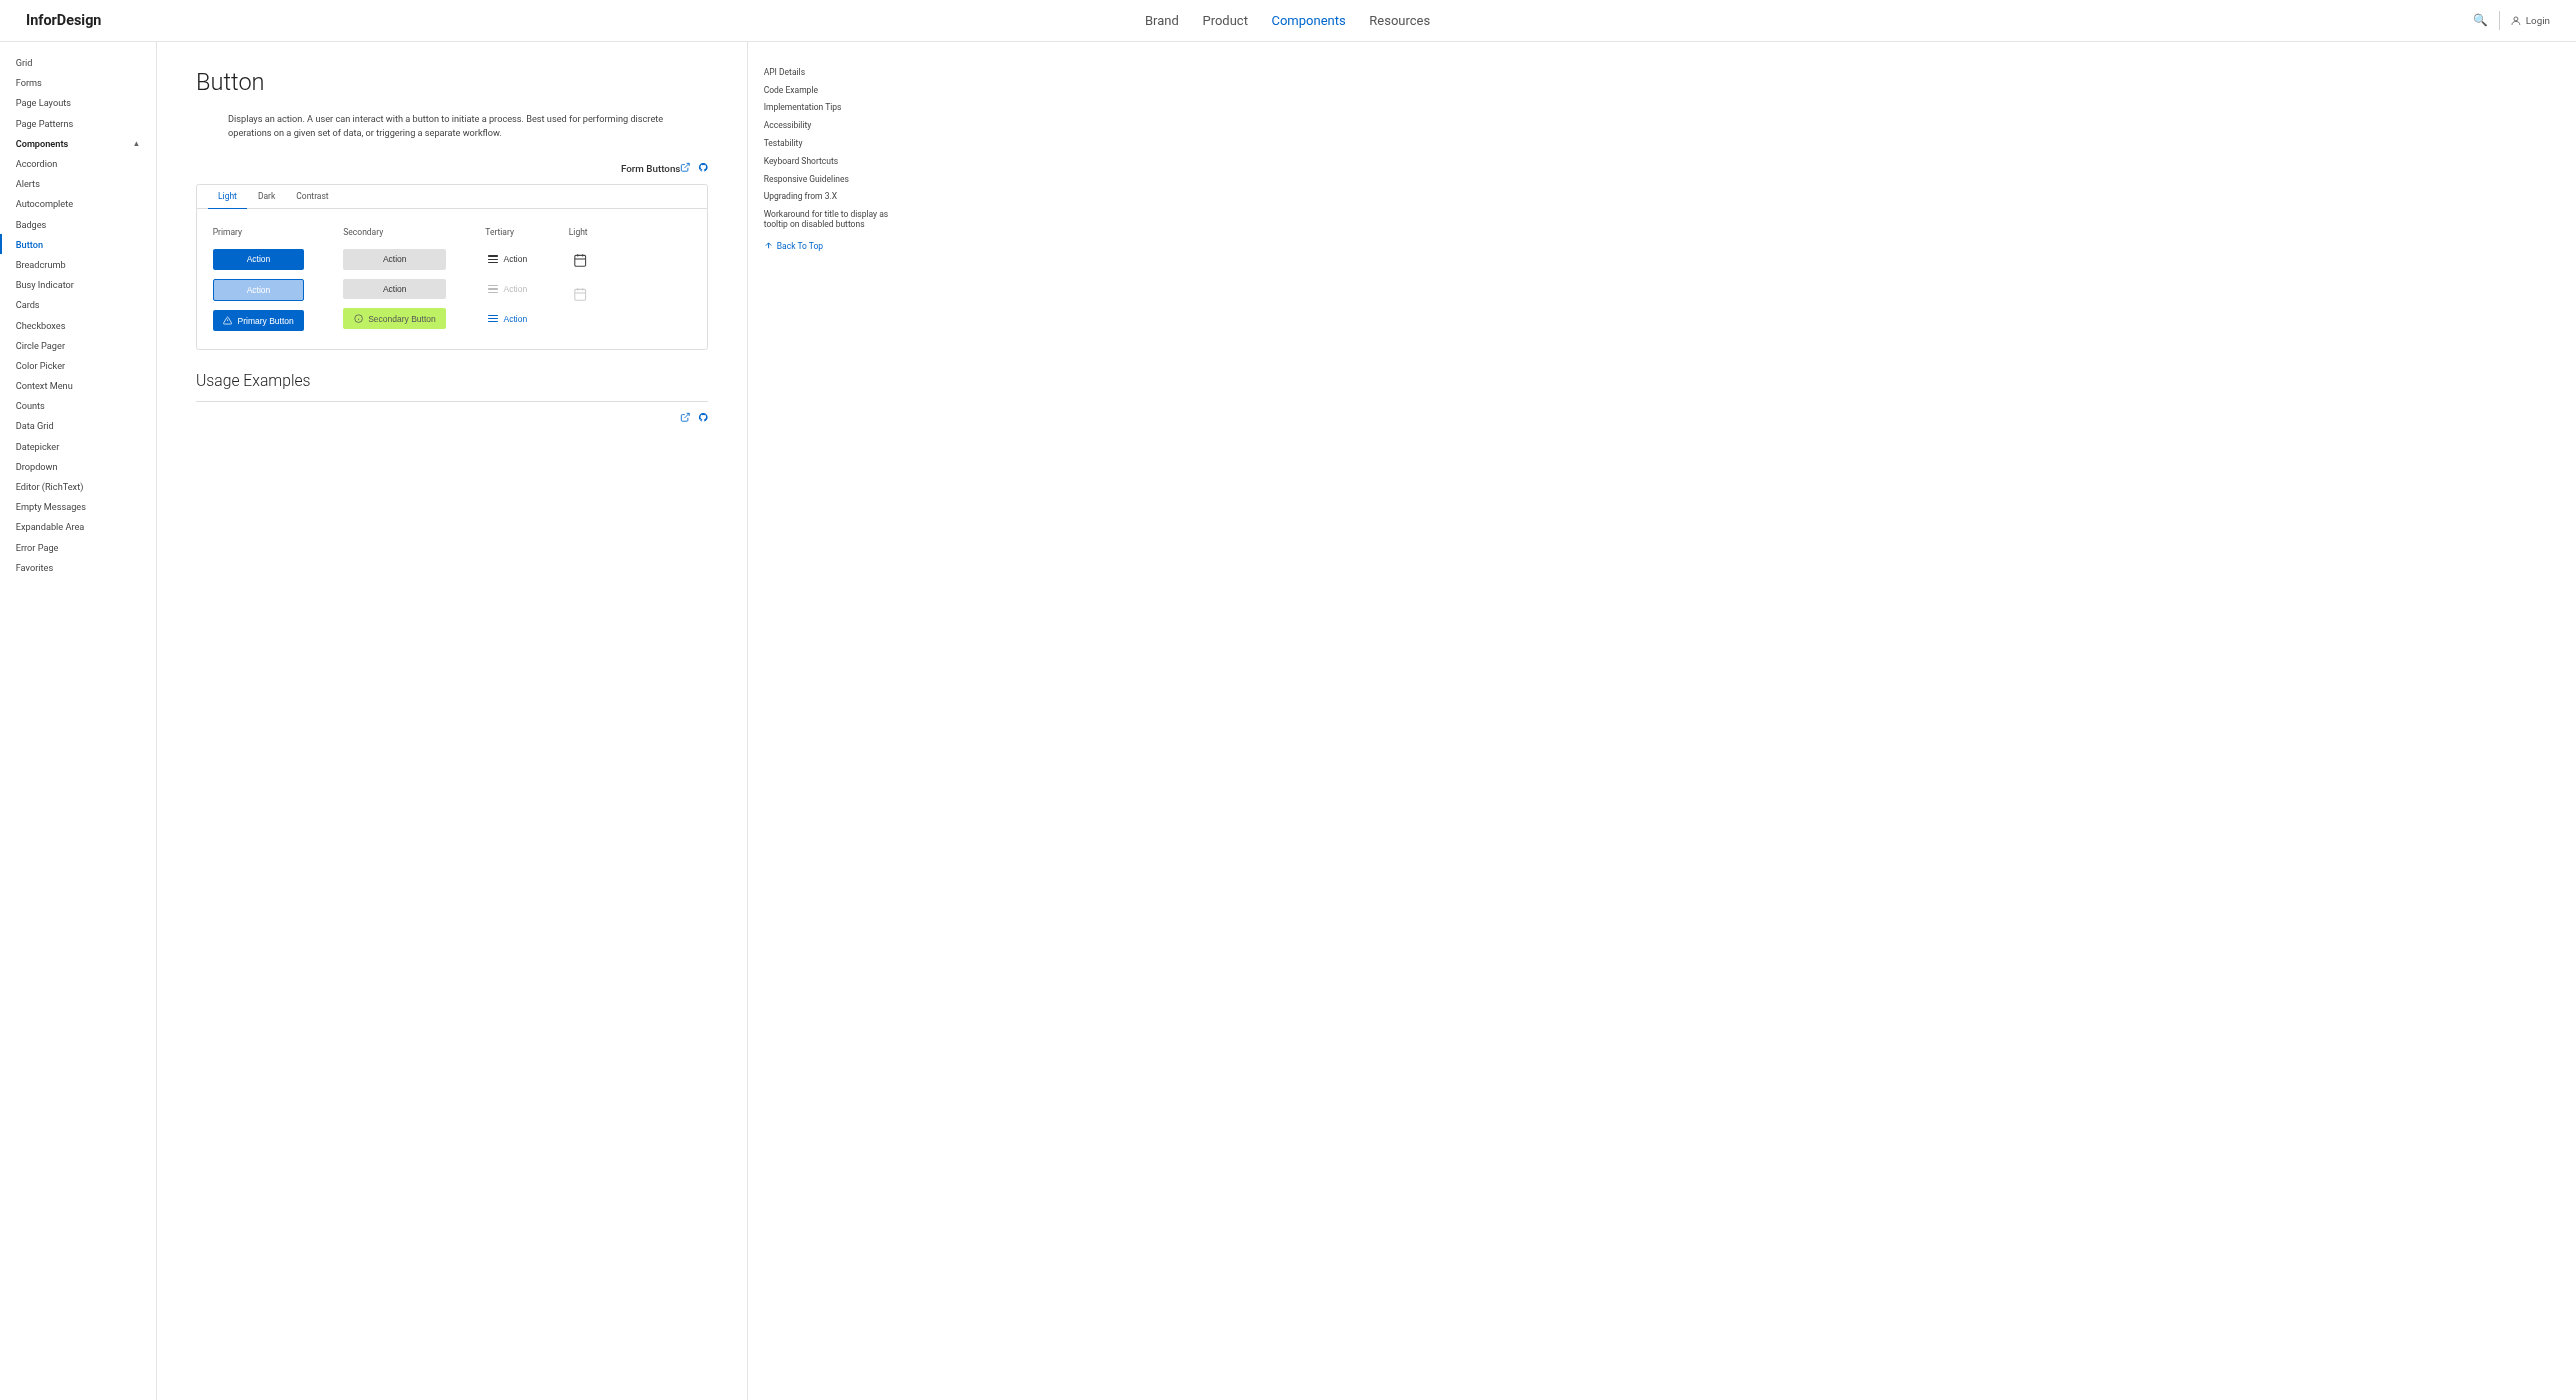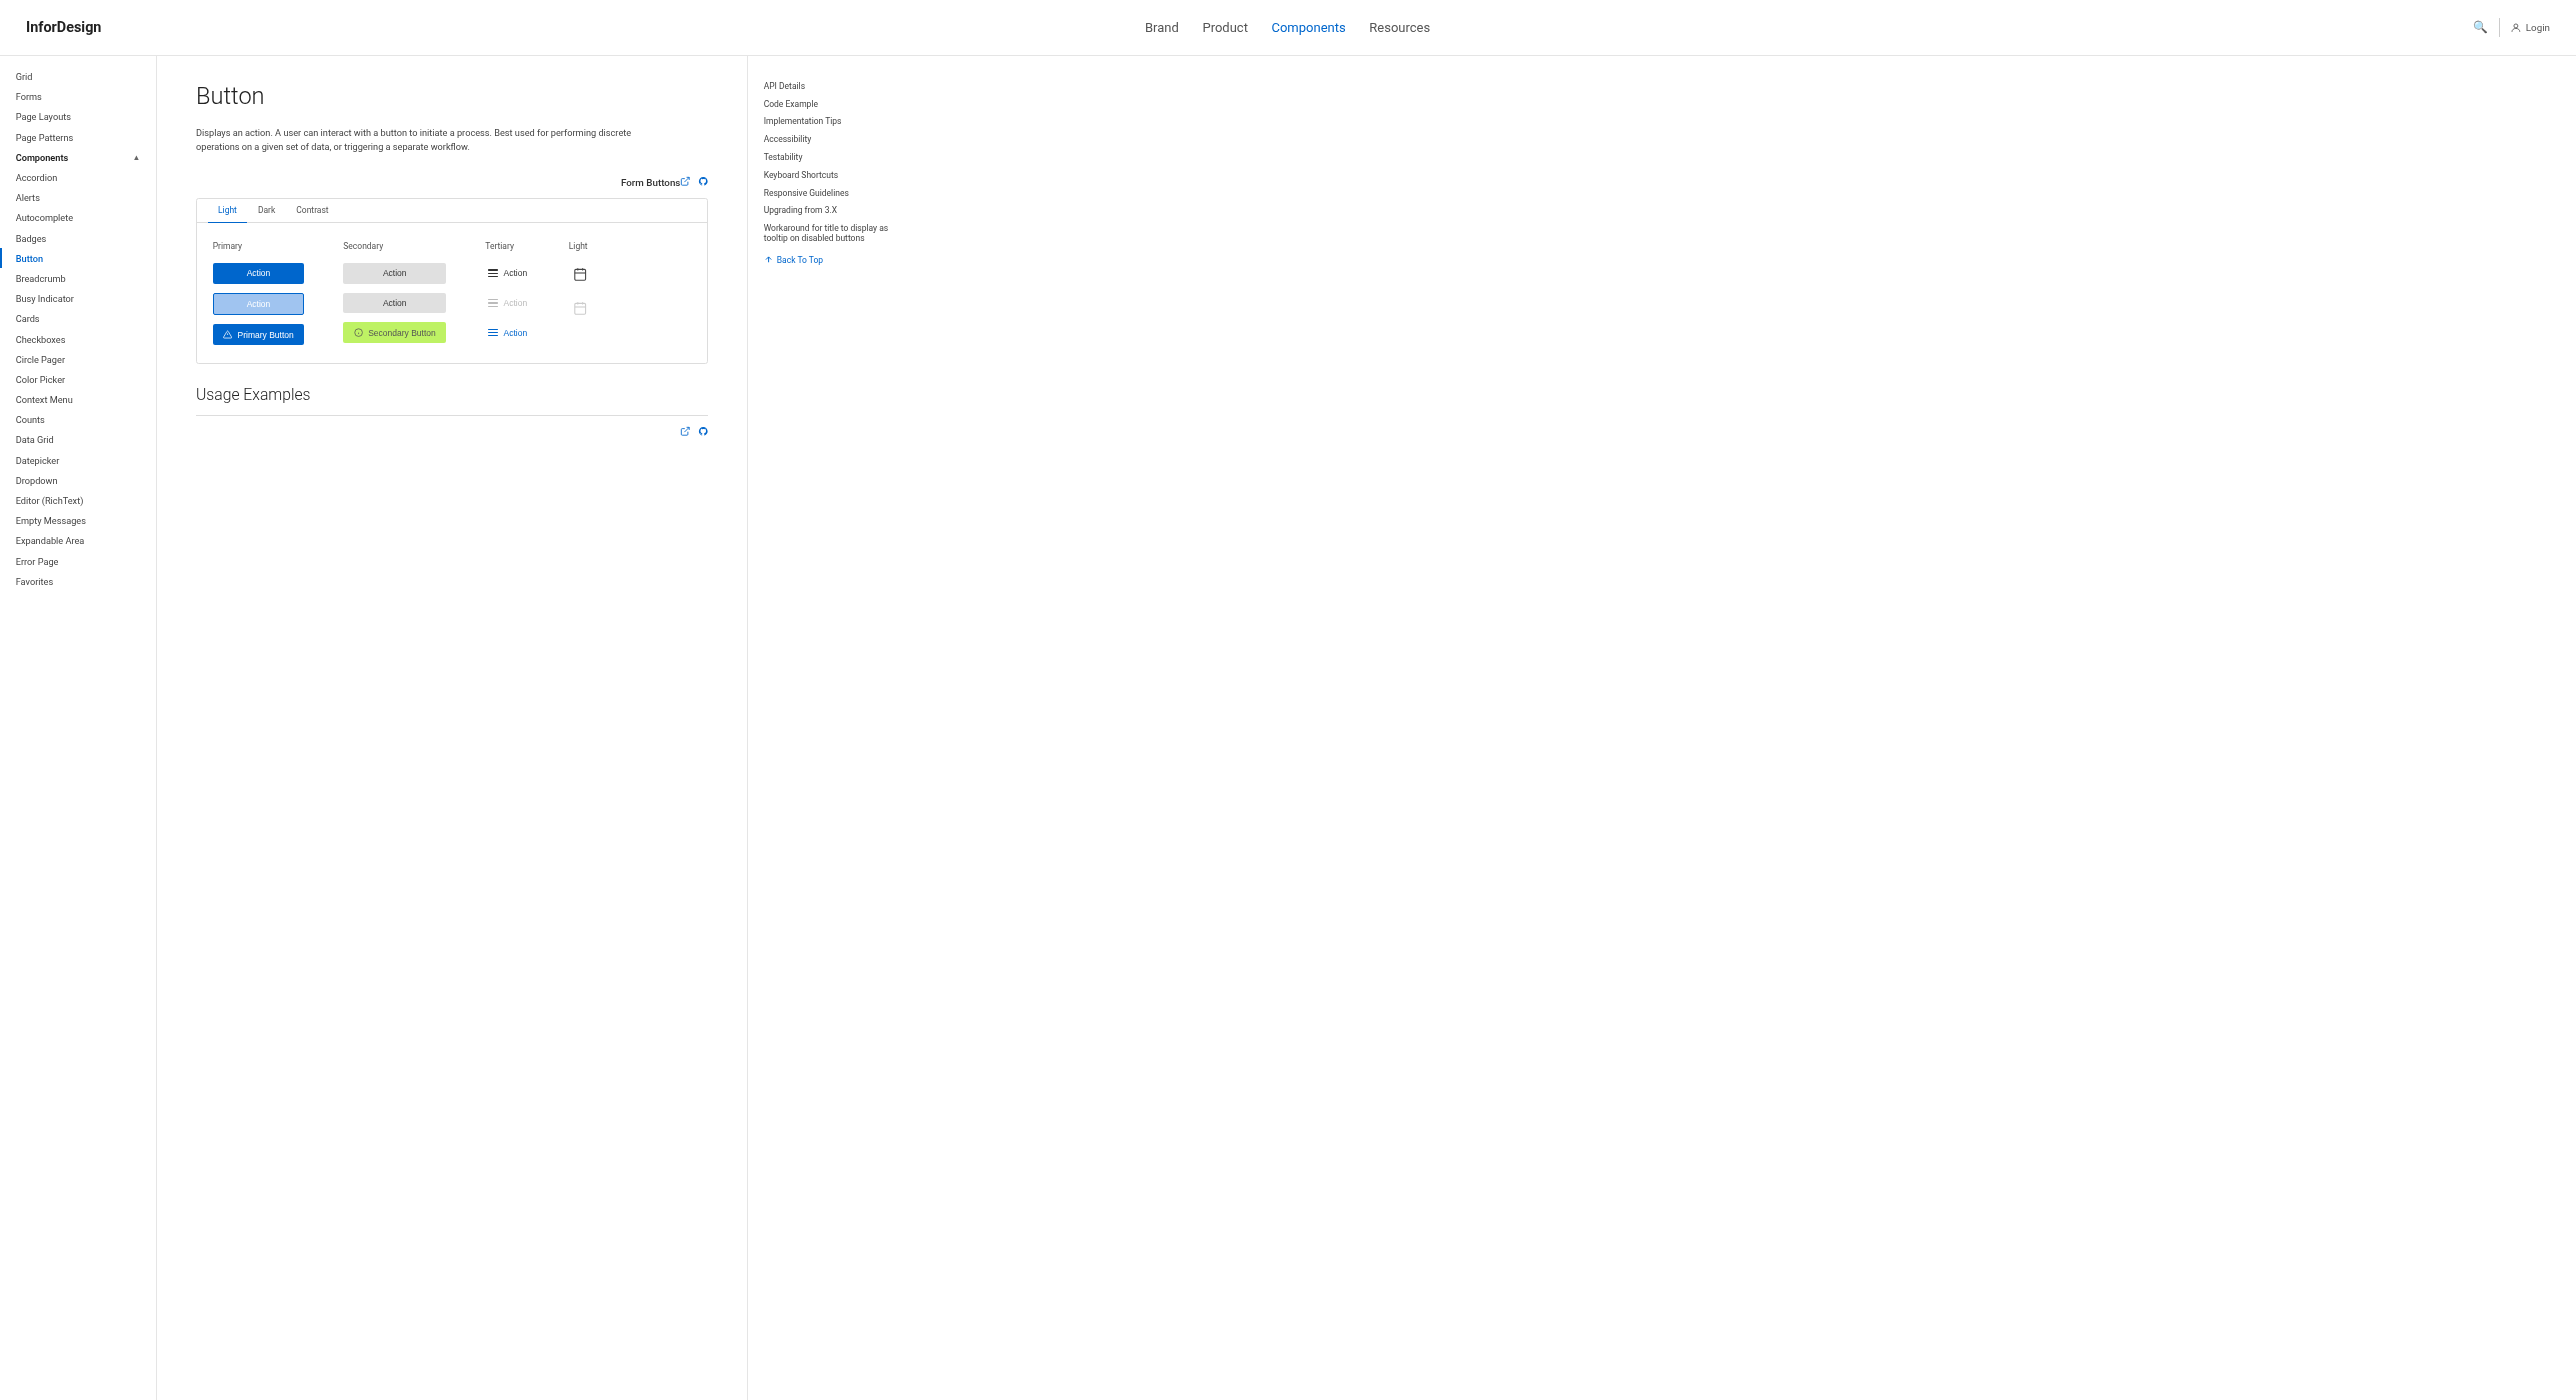--- a/index.html
+++ b/index.html
@@ -4,21 +4,21 @@
   <style>
     * { box-sizing: border-box; margin: 0; padding: 0; }
     body { font-family: -apple-system, BlinkMacSystemFont, 'Segoe UI', Roboto, sans-serif; font-size: 9.2px; color: #333; background: #fff; }
 
     
     .header {
       display: flex;
       align-items: center;
       justify-content: space-between;
       padding: 0 26px;
-      height: 56px;
+      height: 42px;
       border-bottom: 0.7px solid #e5e5e5;
       background: #fff;
       position: sticky;
       top: 0;
       z-index: 100;
     }
     .header-logo {
       font-size: 14.4px;
       font-weight: 300;
       color: #222;
@@ -119,20 +119,21 @@
       font-weight: 300;
       color: #222;
       margin-bottom: 15.7px;
     }
     .page-description {
       font-size: 9.2px;
       color: #444;
       line-height: 1.6;
       margin-bottom: 21px;
       max-width: 446px;
+      margin-left: 32px;
     }
 
     
     .section-header {
       display: flex;
       align-items: center;
       justify-content: flex-end;
       margin-bottom: 7.9px;
     }
     .section-title {

